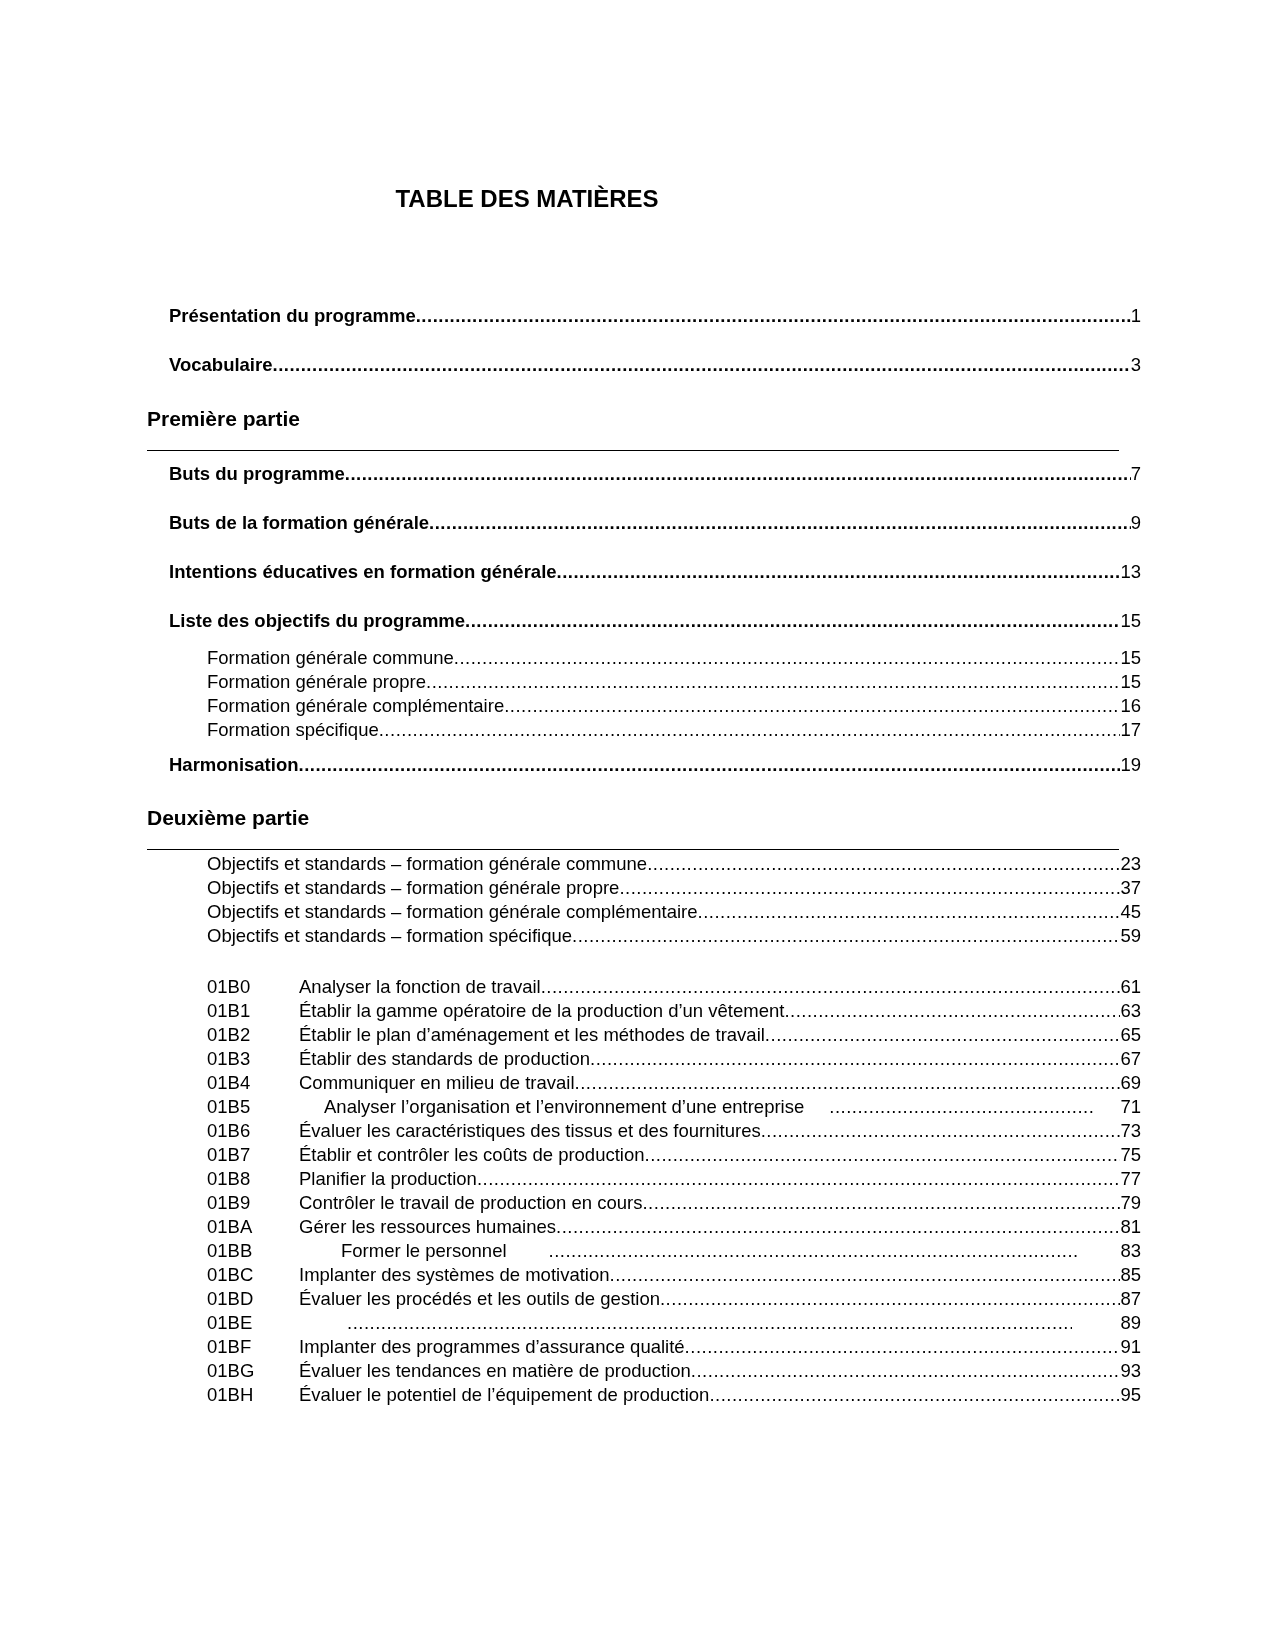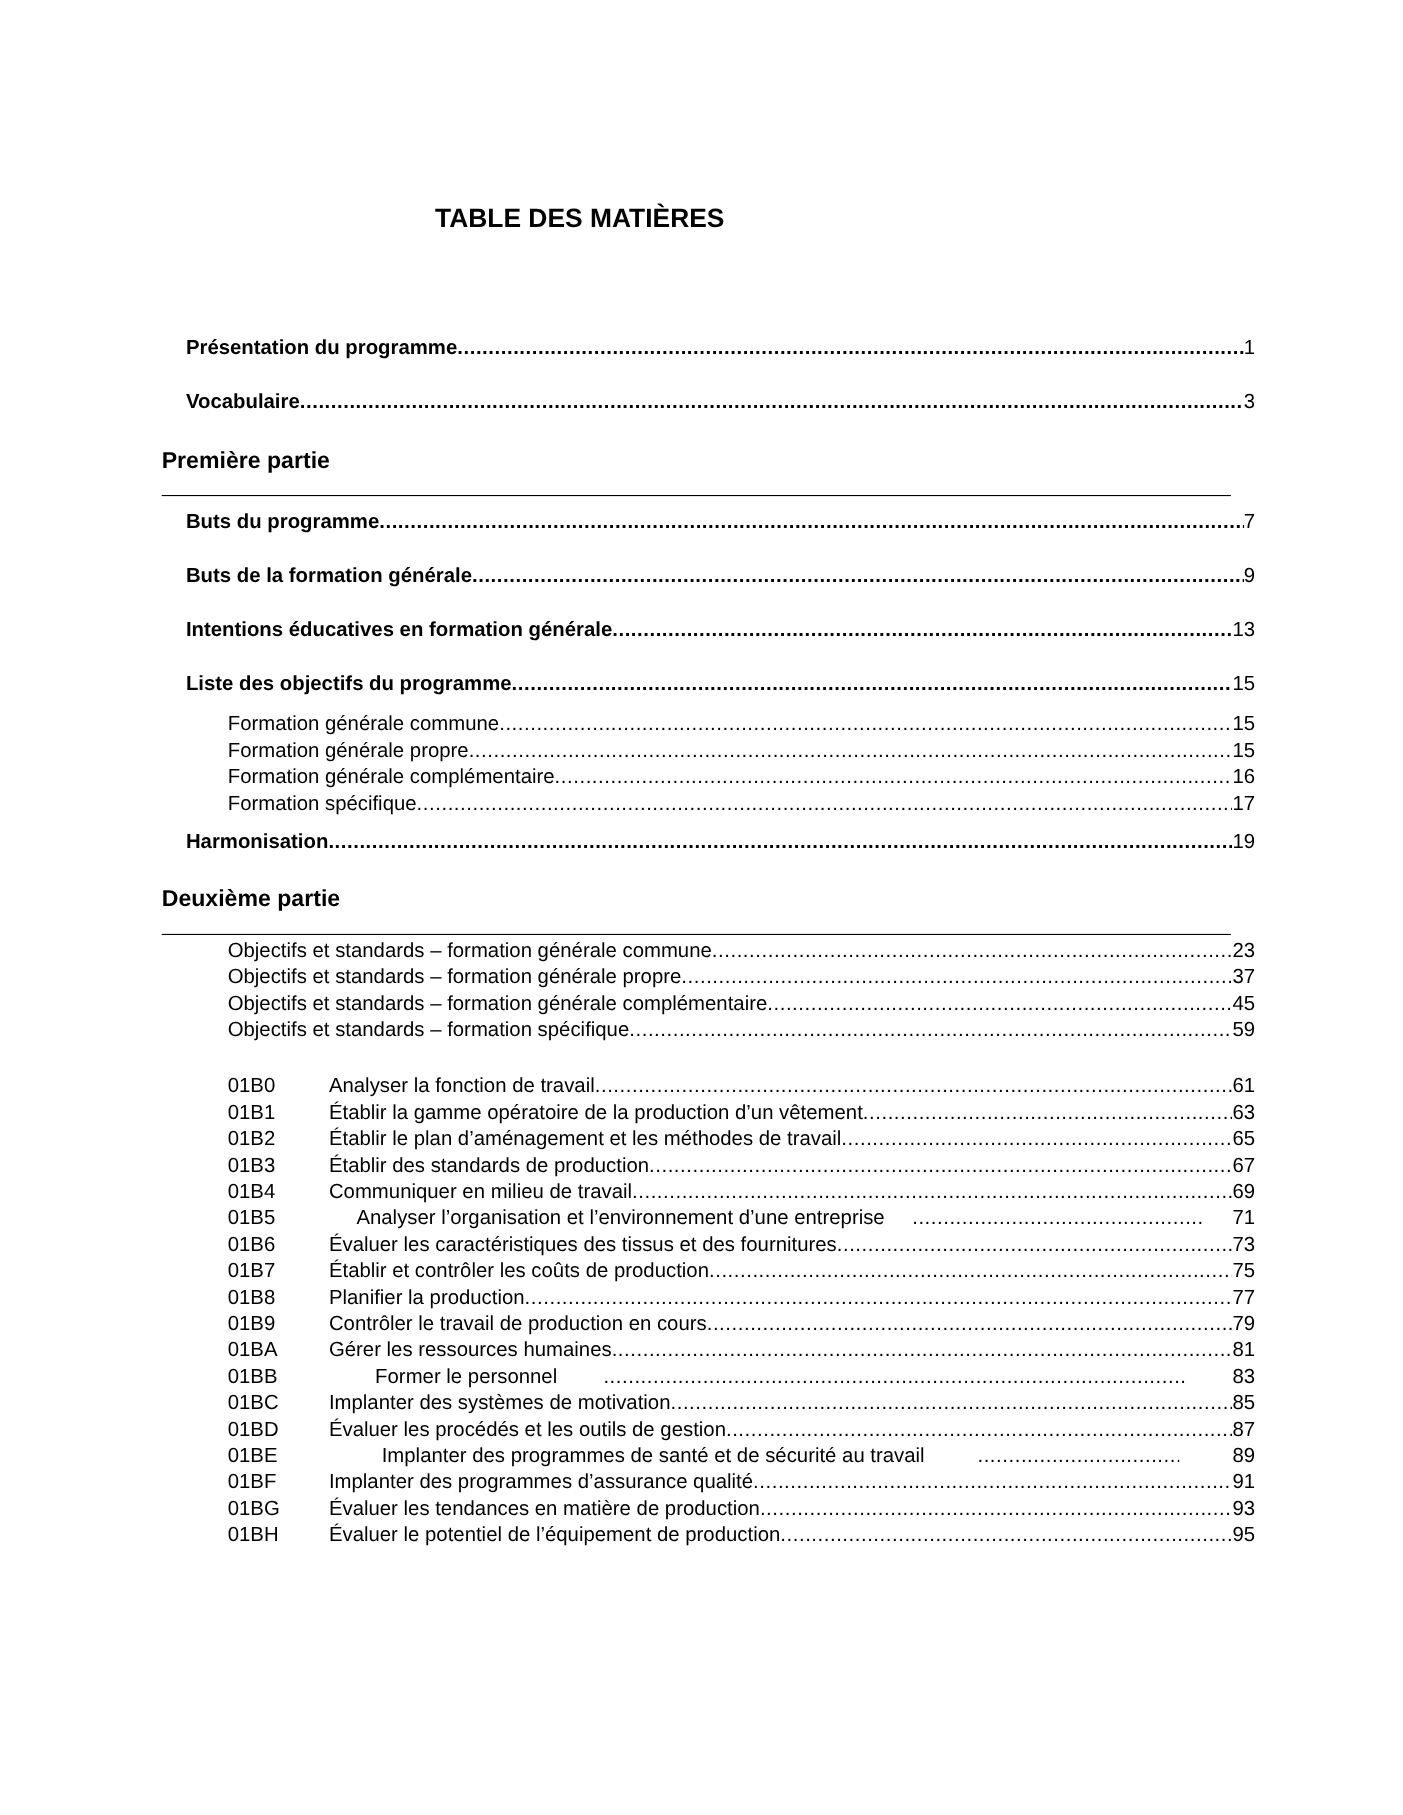--- a/index.html
+++ b/index.html
@@ -199,21 +199,20 @@
       <span class="page">85</span>
     </div>
     <div class="row sub code-row" style="top: 1287px;">
       <span class="code">01BD</span>
       <span class="label">Évaluer les procédés et les outils de gestion</span>
       <span class="leader"></span>
       <span class="page">87</span>
     </div>
     <div class="row sub code-row" style="top: 1311px; gap: 48px;">
       <span class="code">01BE</span>
-      <span class="label">Implanter des programmes de santé et de sécurité au travail</span>
       <span class="leader"></span>
       <span class="page">89</span>
     </div>
     <div class="row sub code-row" style="top: 1335px;">
       <span class="code">01BF</span>
       <span class="label">Implanter des programmes d’assurance qualité</span>
       <span class="leader"></span>
       <span class="page">91</span>
     </div>
     <div class="row sub code-row" style="top: 1359px;">

